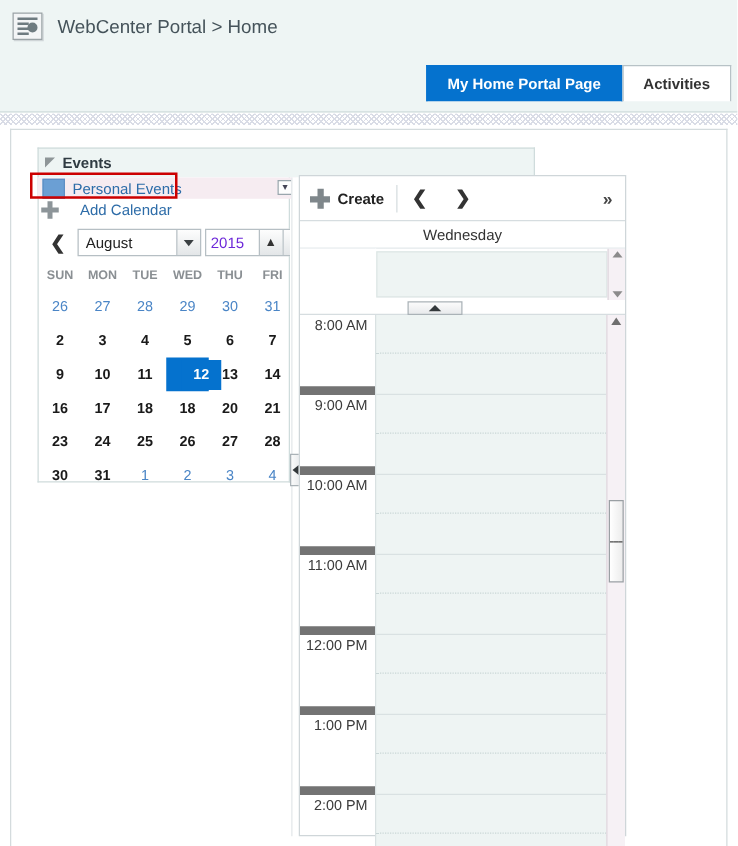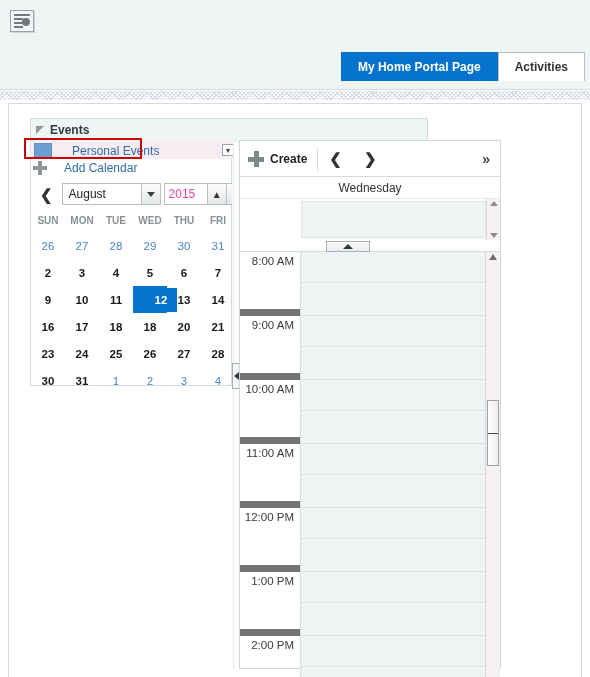--- a/index.html
+++ b/index.html
@@ -84,21 +84,21 @@
     position:absolute; left:30px; top:142px; width:202px; height:244px;
     background:#ffffff; border:1px solid #cfdcdc; border-top:none;
     box-sizing:border-box;
   }
   .cal-list-row {
     position:absolute; left:30px; top:142px; width:207px; height:17px;
     background:#f6ecf1; display:flex; align-items:center;
   }
   .swatch { width:16px;height:14px;background:#6b9fd4;border:1px solid #5d8fc4; margin-left:4px;}
   .pe-label {
-    font-size:12px; color:#2d6ca8; margin-left:20px; cursor:pointer;
+    font-size:12px; color:#2d6ca8; margin-left:6px; cursor:pointer;
   }
   .pe-dd {
     position:absolute; right:3px; top:2px; width:12px;height:12px;
     border:1px solid #9aa6ad; background:#fdfdfd; box-sizing:border-box;
     display:flex; align-items:center; justify-content:center; cursor:pointer;
   }
   .pe-dd span { font-size:7px; color:#445; line-height:1; }
   .redbox {
     position:absolute; left:24px; top:138px; width:118px; height:21px;
     border:2px solid #cc0000; box-sizing:border-box; pointer-events:none;
@@ -128,21 +128,21 @@
   .msel-btn {
     width:18px; border-left:1px solid #b6bfc4;
     background:linear-gradient(#fdfdfd,#e3e6e8);
     display:flex;align-items:center;justify-content:center; cursor:pointer;
   }
   .caret-dn { width:0;height:0;border-left:4px solid transparent;border-right:4px solid transparent;border-top:5px solid #3a3f42; }
   .ysel {
     display:flex; align-items:stretch; height:22px; margin-left:3px;
     border:1px solid #b6bfc4; background:#fff; box-sizing:border-box;
   }
-  .ysel-text { width:38px; font-size:12px; color:#ec4899; line-height:20px; padding-left:4px; }
+  .ysel-text { width:38px; font-size:12px; color:#6d28d9; line-height:20px; padding-left:4px; }
   .spin {
     width:18px; border-left:1px solid #b6bfc4;
     background:linear-gradient(#fdfdfd,#e3e6e8);
     display:flex;align-items:center;justify-content:center;cursor:pointer; font-size:10px; color:#333;
   }
 
   
   .cal-grid { position:absolute; left:31px; top:212px; width:201px; }
   .cal-grid table { border-collapse:collapse; table-layout:fixed; width:238px; }
   .cal-grid th {
@@ -264,20 +264,21 @@
 
   <div class="banner">
     <div class="brand-row">
       <div class="brand-icon">
         <span class="bar b1"></span>
           <span class="bar b2"></span>
         <span class="bar b3"></span>
           <span class="bar b4"></span>
         <span class="pie"></span>
       </div>
+      <div class="brand-text">WebCenter Portal &gt; Home</div>
     </div>
 
     <div class="tabs">
       <div class="tab active">My Home Portal Page</div>
       <div class="tab inactive">Activities</div>
     </div>
   </div>
 
   <div class="hatch"></div>
 

